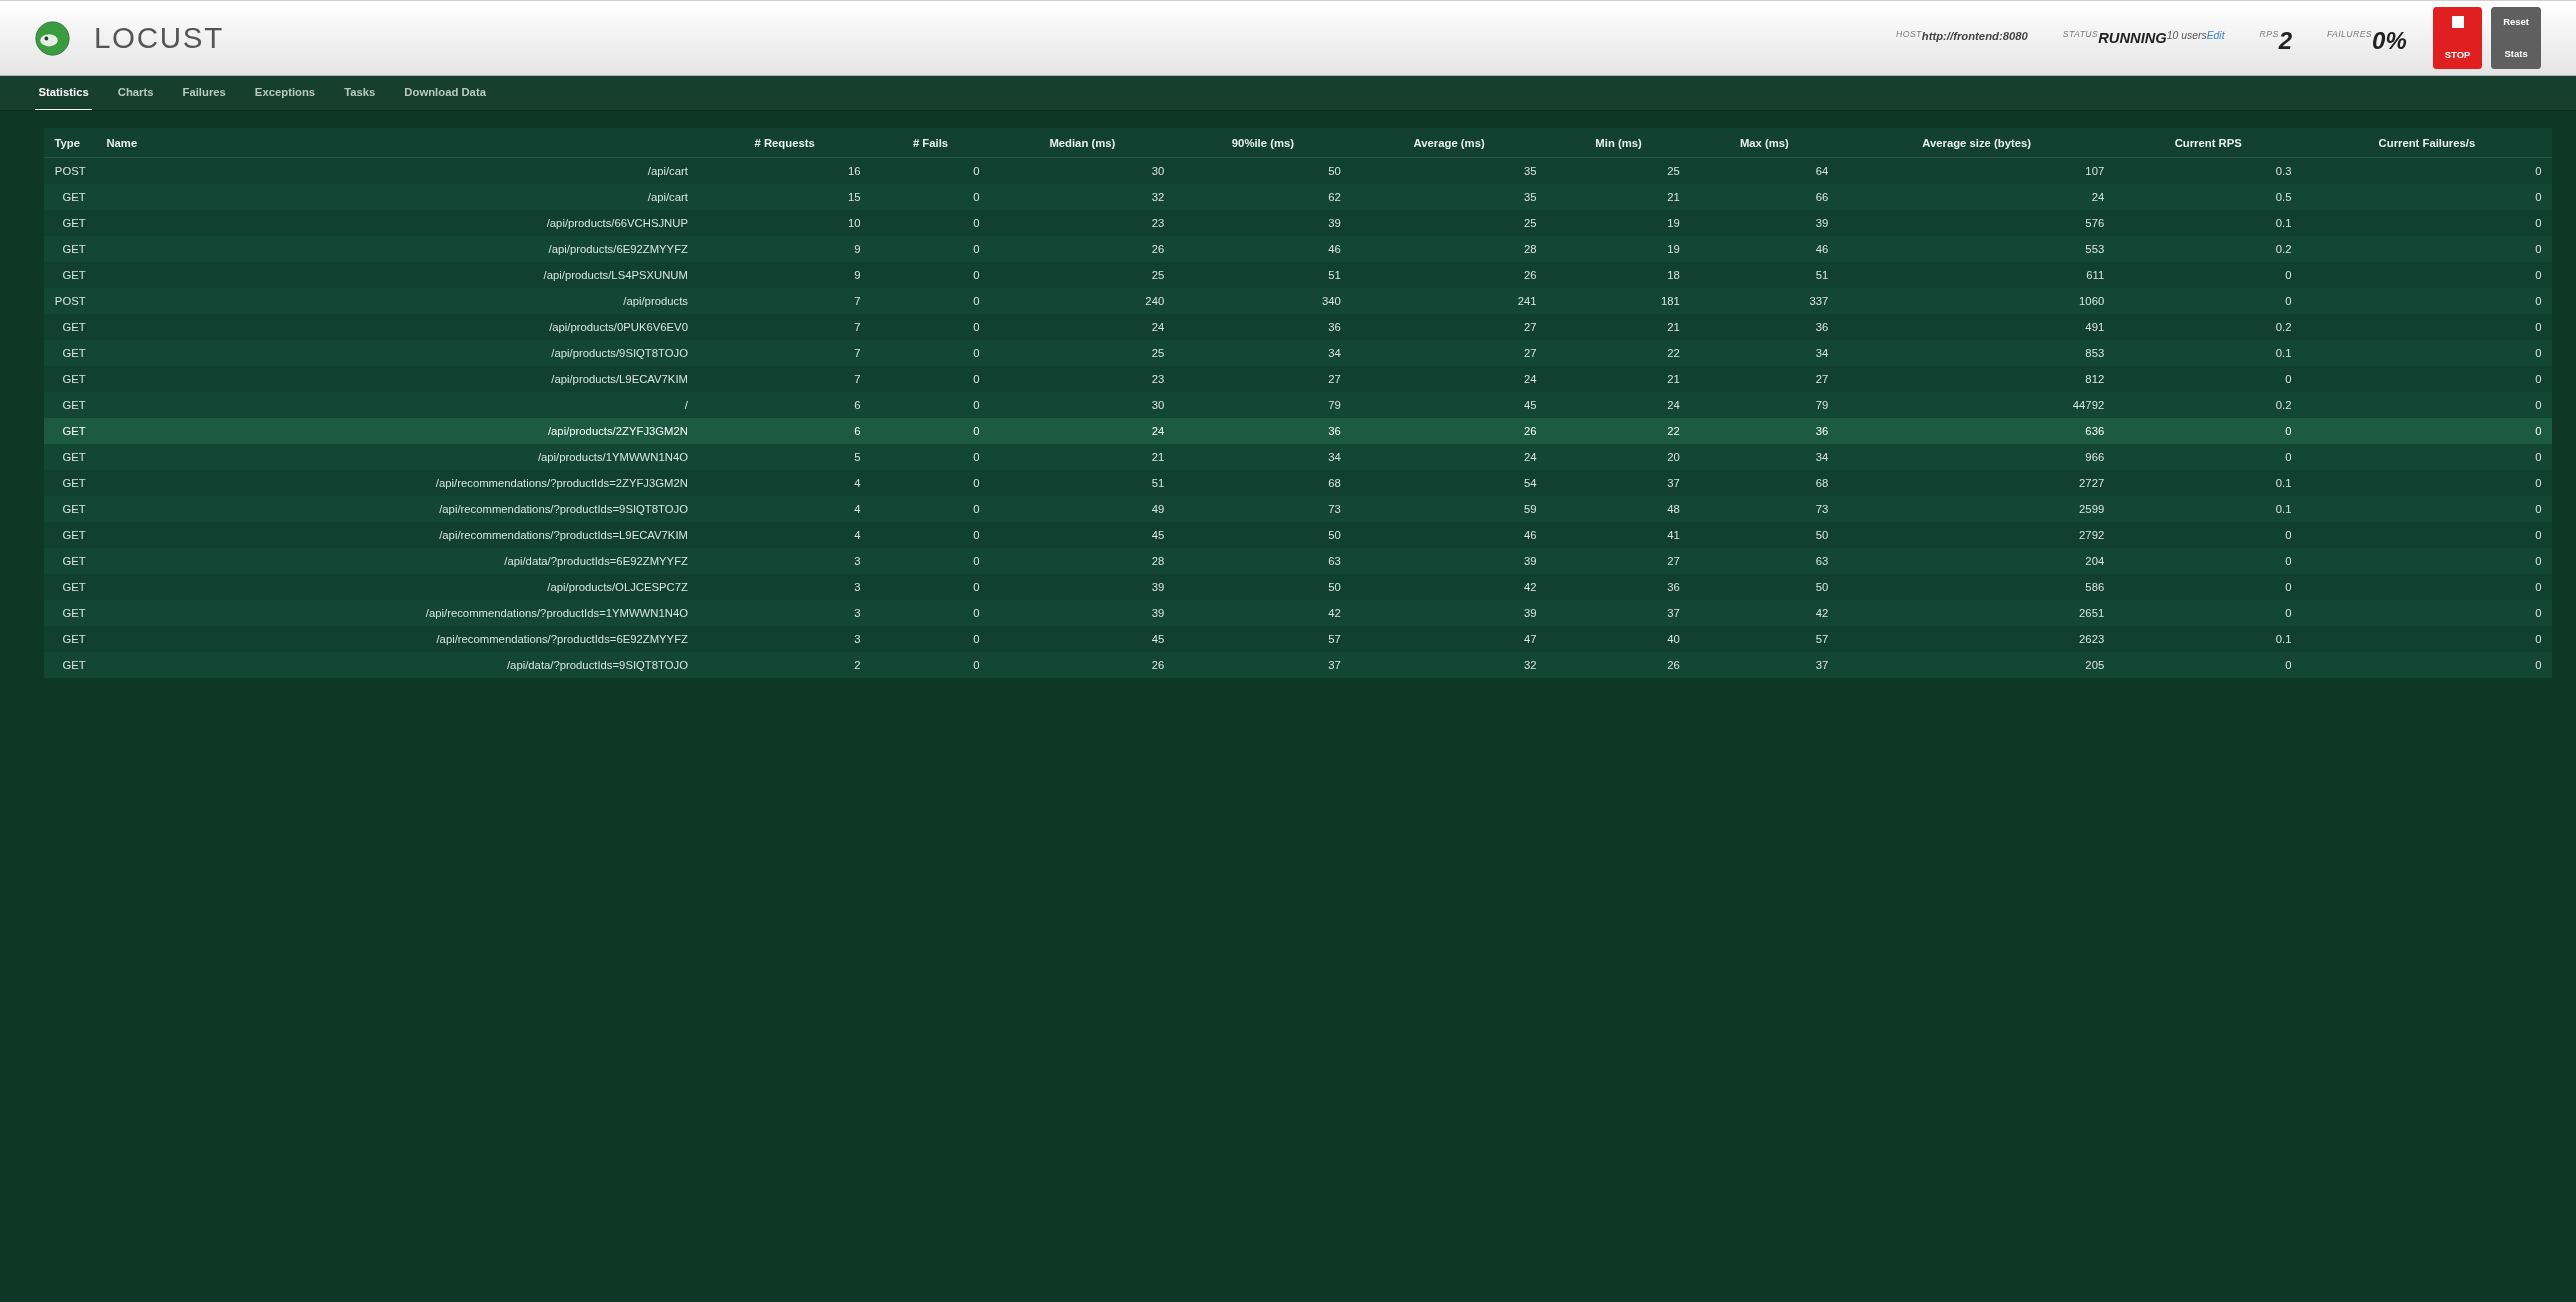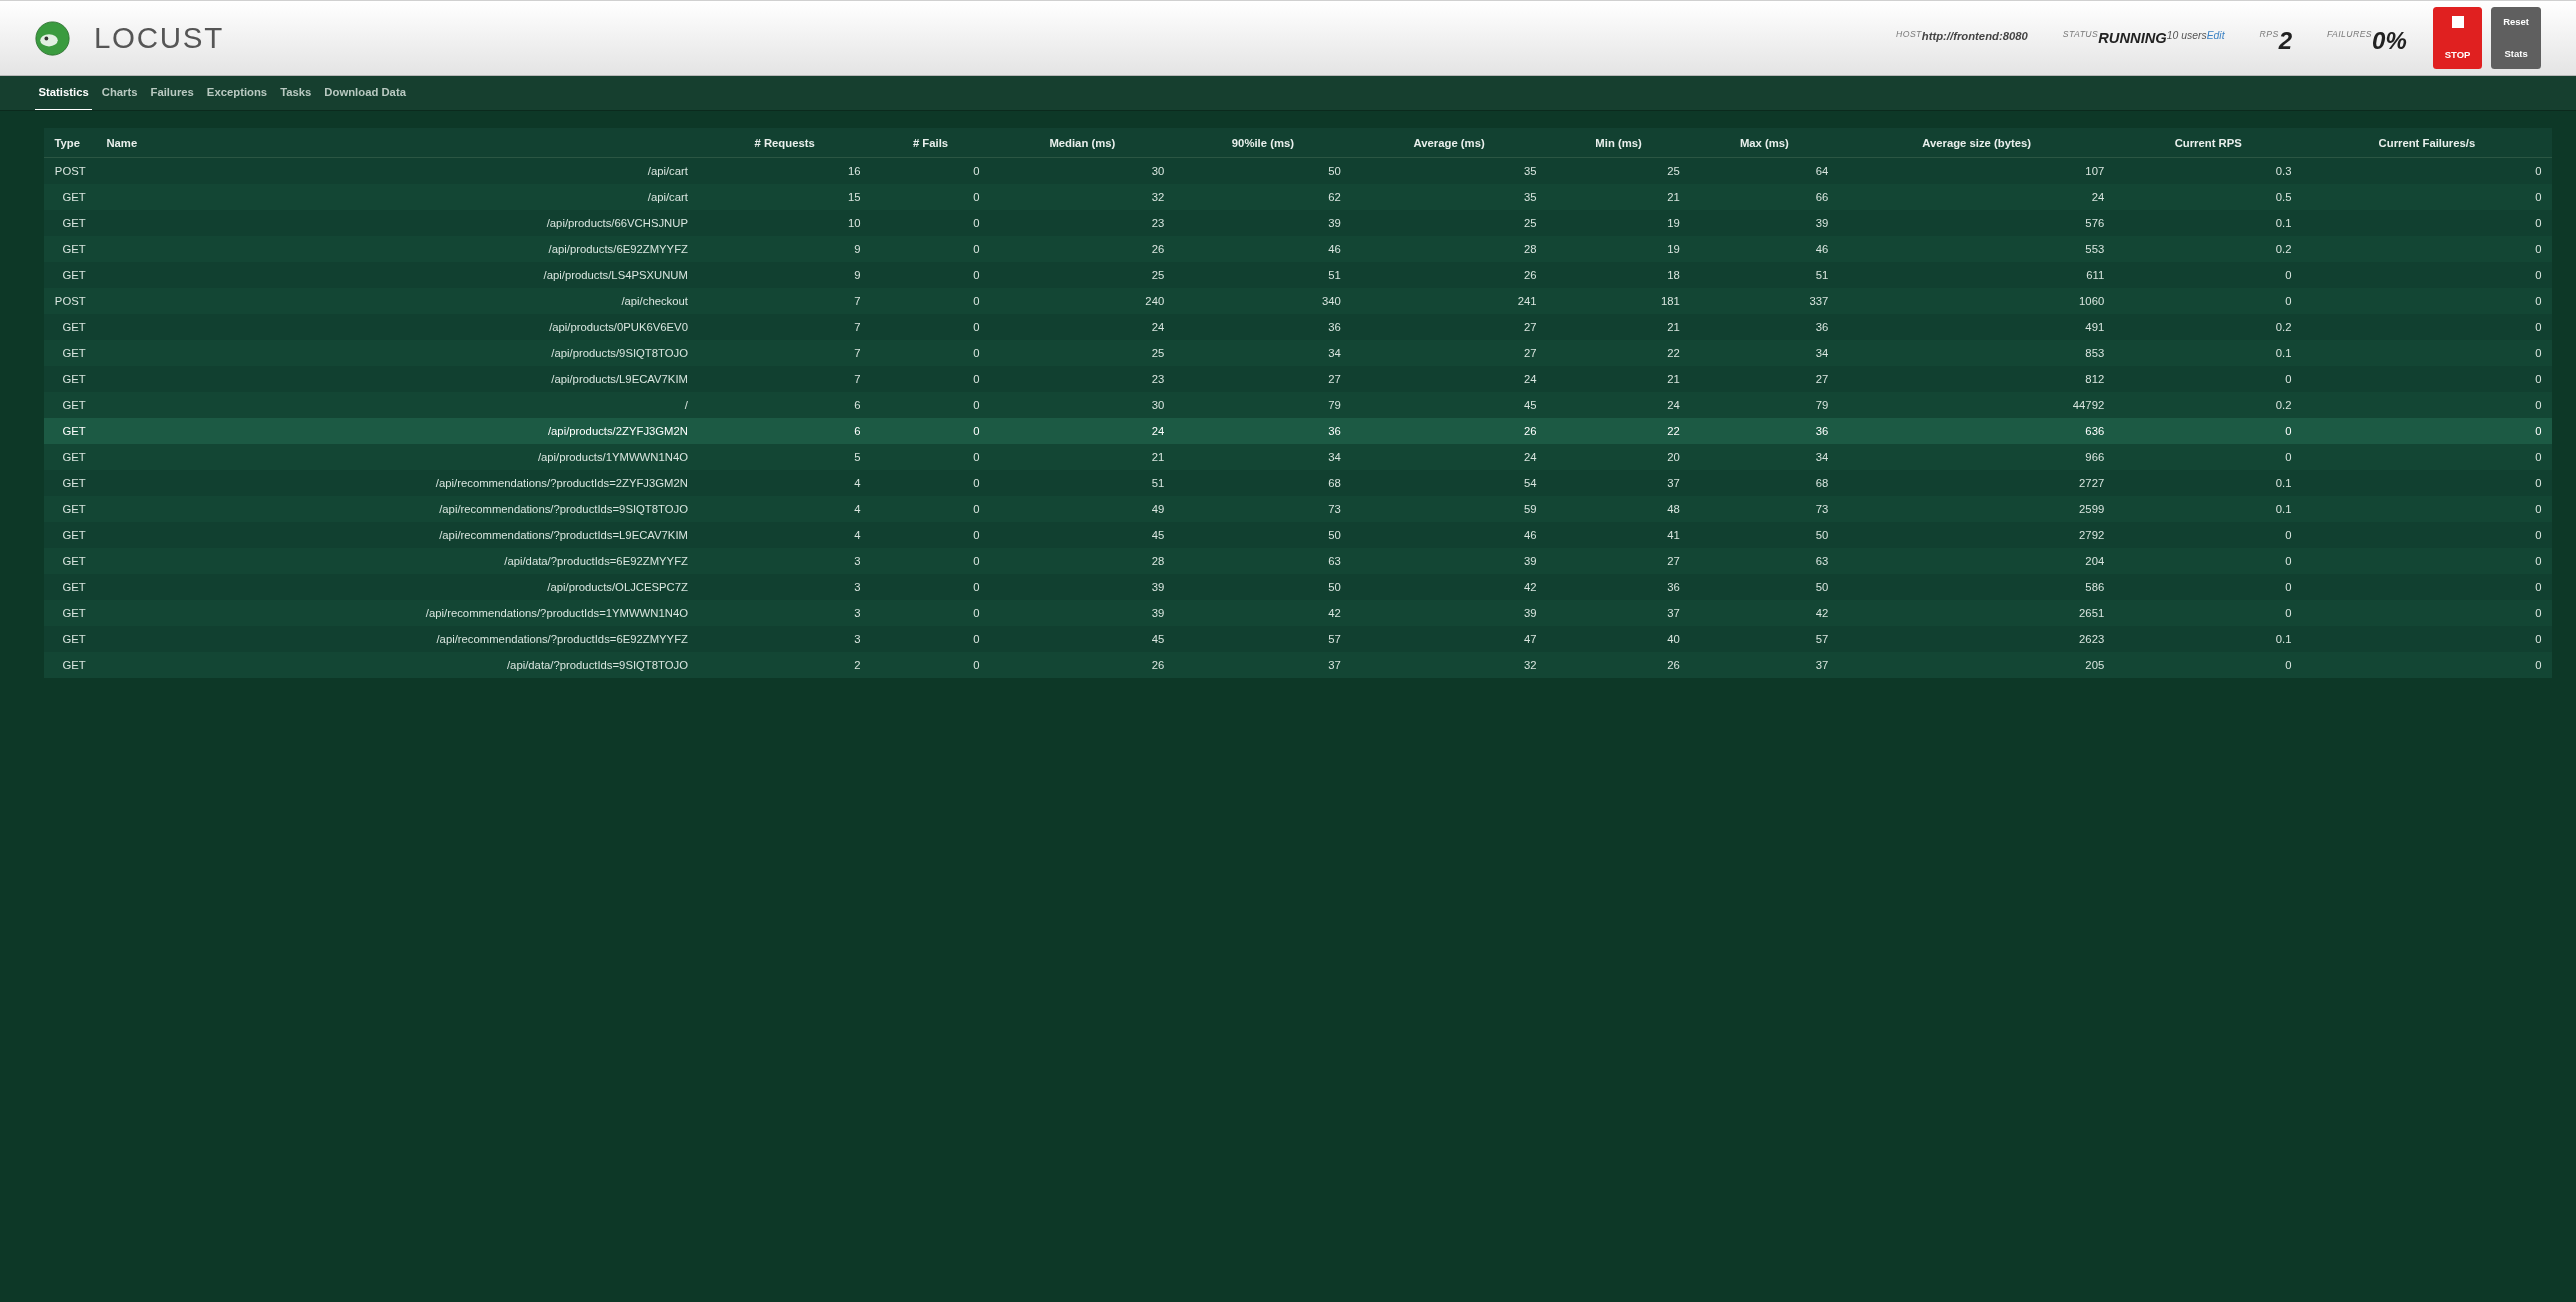--- a/index.html
+++ b/index.html
@@ -80,21 +80,21 @@
     cursor:pointer;
   }
   .btn-stop { background:#e02020; }
   .btn-reset { background:#5f5f5f; font-size:9.5px; line-height:1.1; }
   .stop-square{ width:12px; height:12px; background:#fff; }
   .tabs {
     background:#163f2f;
     border-bottom:0.9px solid #0b2a1d;
     padding: 0 35px;
     display:flex;
-    gap: 6px;
+    gap: 22px;
   }
   .tab {
     padding: 10.4px 3.5px;
     color:#b9c9c1;
     font-size:11.3px;
     font-weight:600;
     cursor:pointer;
     border-bottom:1.7px solid transparent;
   }
   .tab.active { color:#fff; border-bottom:1.7px solid #fff; }
@@ -267,21 +267,21 @@
           <td>51</td>
           <td>26</td>
           <td>18</td>
           <td>51</td>
           <td>611</td>
           <td>0</td>
           <td>0</td>
         </tr>
         <tr>
           <td class="left">POST</td>
-          <td class="left">/api/checkout</td>
+          <td class="left">/api/products</td>
           <td>7</td>
           <td>0</td>
           <td>240</td>
           <td>340</td>
           <td>241</td>
           <td>181</td>
           <td>337</td>
           <td>1060</td>
           <td>0</td>
           <td>0</td>

